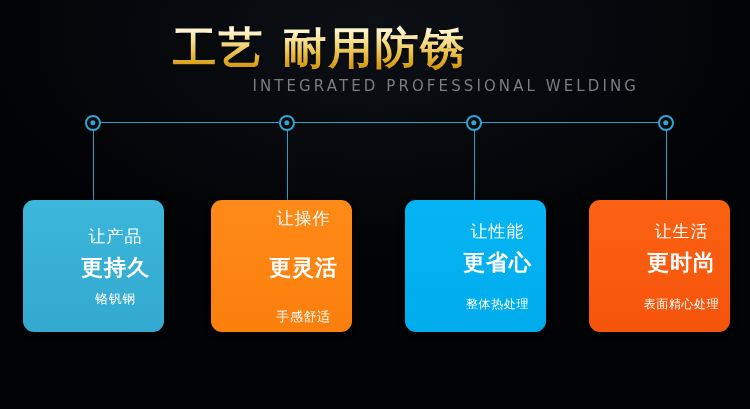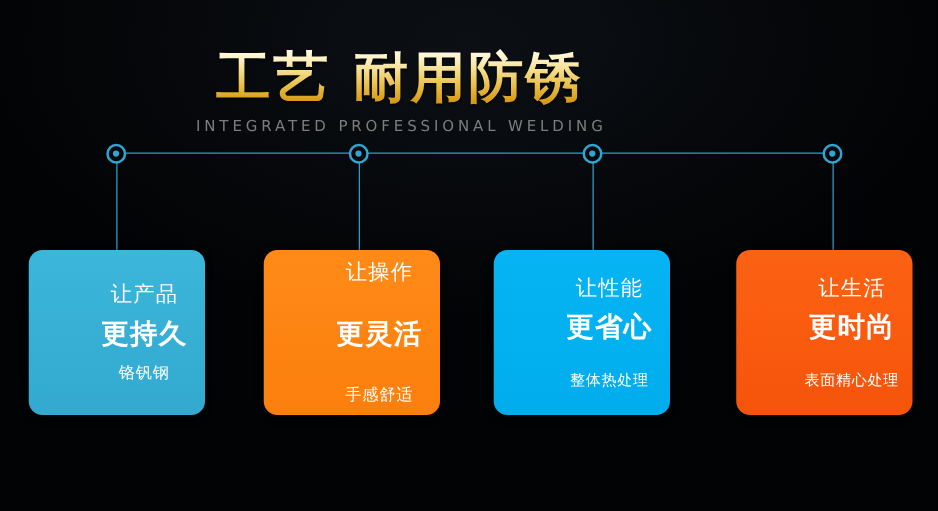--- a/index.html
+++ b/index.html
@@ -17,21 +17,21 @@
     height: 409px;
     overflow: hidden;
     background:
       radial-gradient(ellipse 520px 300px at 50% 8%, #0c1015 0%, #06080b 45%, #020304 75%),
       #000000;
   }
 
   
   .header {
     position: absolute;
-    top: 37px;
+    top: 22px;
     left: 0;
     width: 639px;
     text-align: center;
   }
   .headline {
     display: inline-block;
     font-size: 44px;
     line-height: 52px;
     font-weight: 700;
     letter-spacing: 2px;
@@ -47,25 +47,26 @@
     color: transparent;
     -webkit-text-fill-color: transparent;
     filter: drop-shadow(0 1px 1px rgba(0,0,0,0.9));
   }
   .headline .gap {
     display: inline-block;
     width: 18px;
   }
   .subtitle {
     margin-top: 5px;
-    font-size: 12px;
+    font-size: 15px;
     line-height: 14px;
     letter-spacing: 3.1px;
     color: #7d7d7d;
     text-indent: 3.1px;
+    text-align: right;
   }
 
   
   .connector {
     position: absolute;
     left: 0;
     top: 0;
     width: 750px;
     height: 409px;
     pointer-events: none;
@@ -187,21 +188,21 @@
       <div class="card-main">更持久</div>
       <div class="card-sub">铬钒钢</div>
     </div>
 
     <div class="card" style="left:211px; background:linear-gradient(to bottom,#ff8a18 0%,#fb7f0c 100%);gap:18px;">
       <div class="card-top">让操作</div>
       <div class="card-main">更灵活</div>
       <div class="card-sub">手感舒适</div>
     </div>
 
-    <div class="card wide" style="left:395px; background:linear-gradient(to bottom,#06b4f4 0%,#00acec 100%);">
+    <div class="card wide" style="left:405px; background:linear-gradient(to bottom,#06b4f4 0%,#00acec 100%);">
       <div class="card-top">让性能</div>
       <div class="card-main">更省心</div>
       <div class="card-sub">整体热处理</div>
     </div>
 
     <div class="card wide" style="left:589px; background:linear-gradient(to bottom,#fc6213 0%,#f5540b 100%);">
       <div class="card-top">让生活</div>
       <div class="card-main">更时尚</div>
       <div class="card-sub">表面精心处理</div>
     </div>

